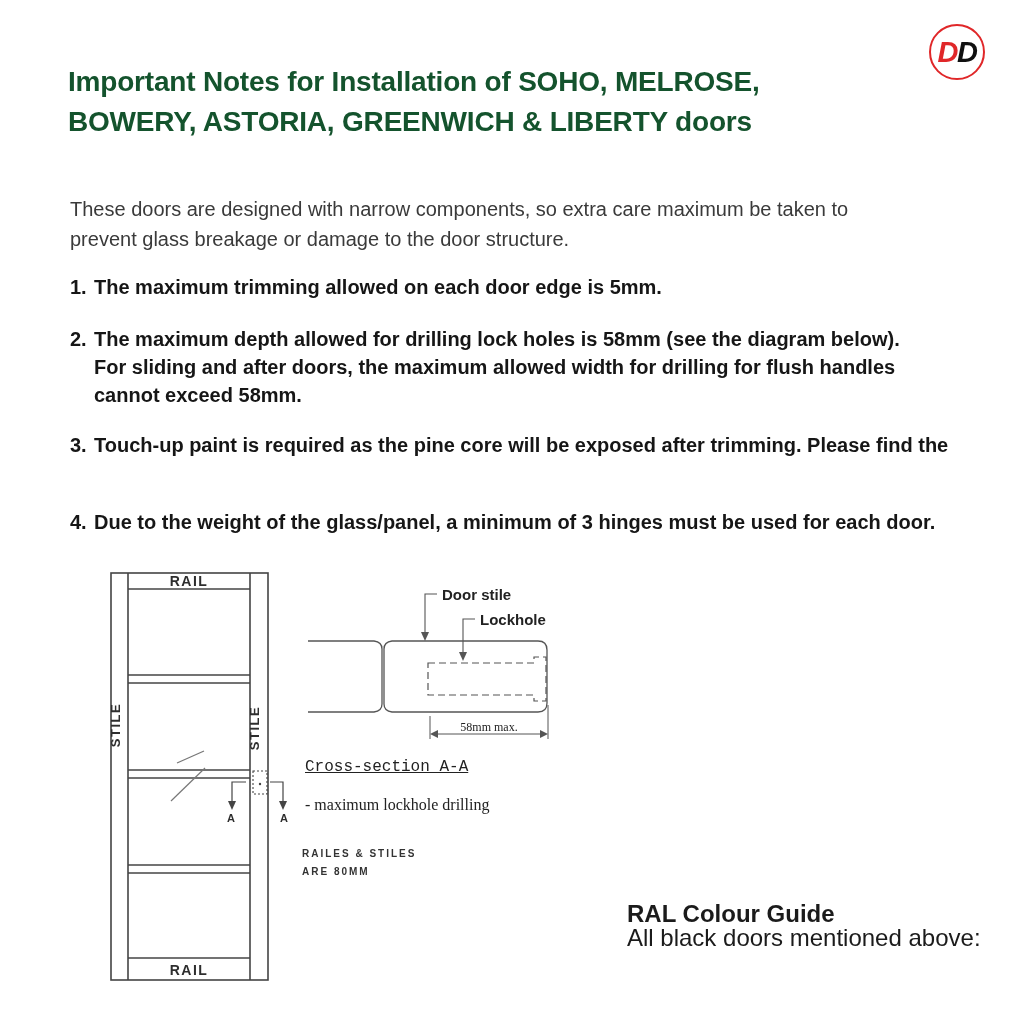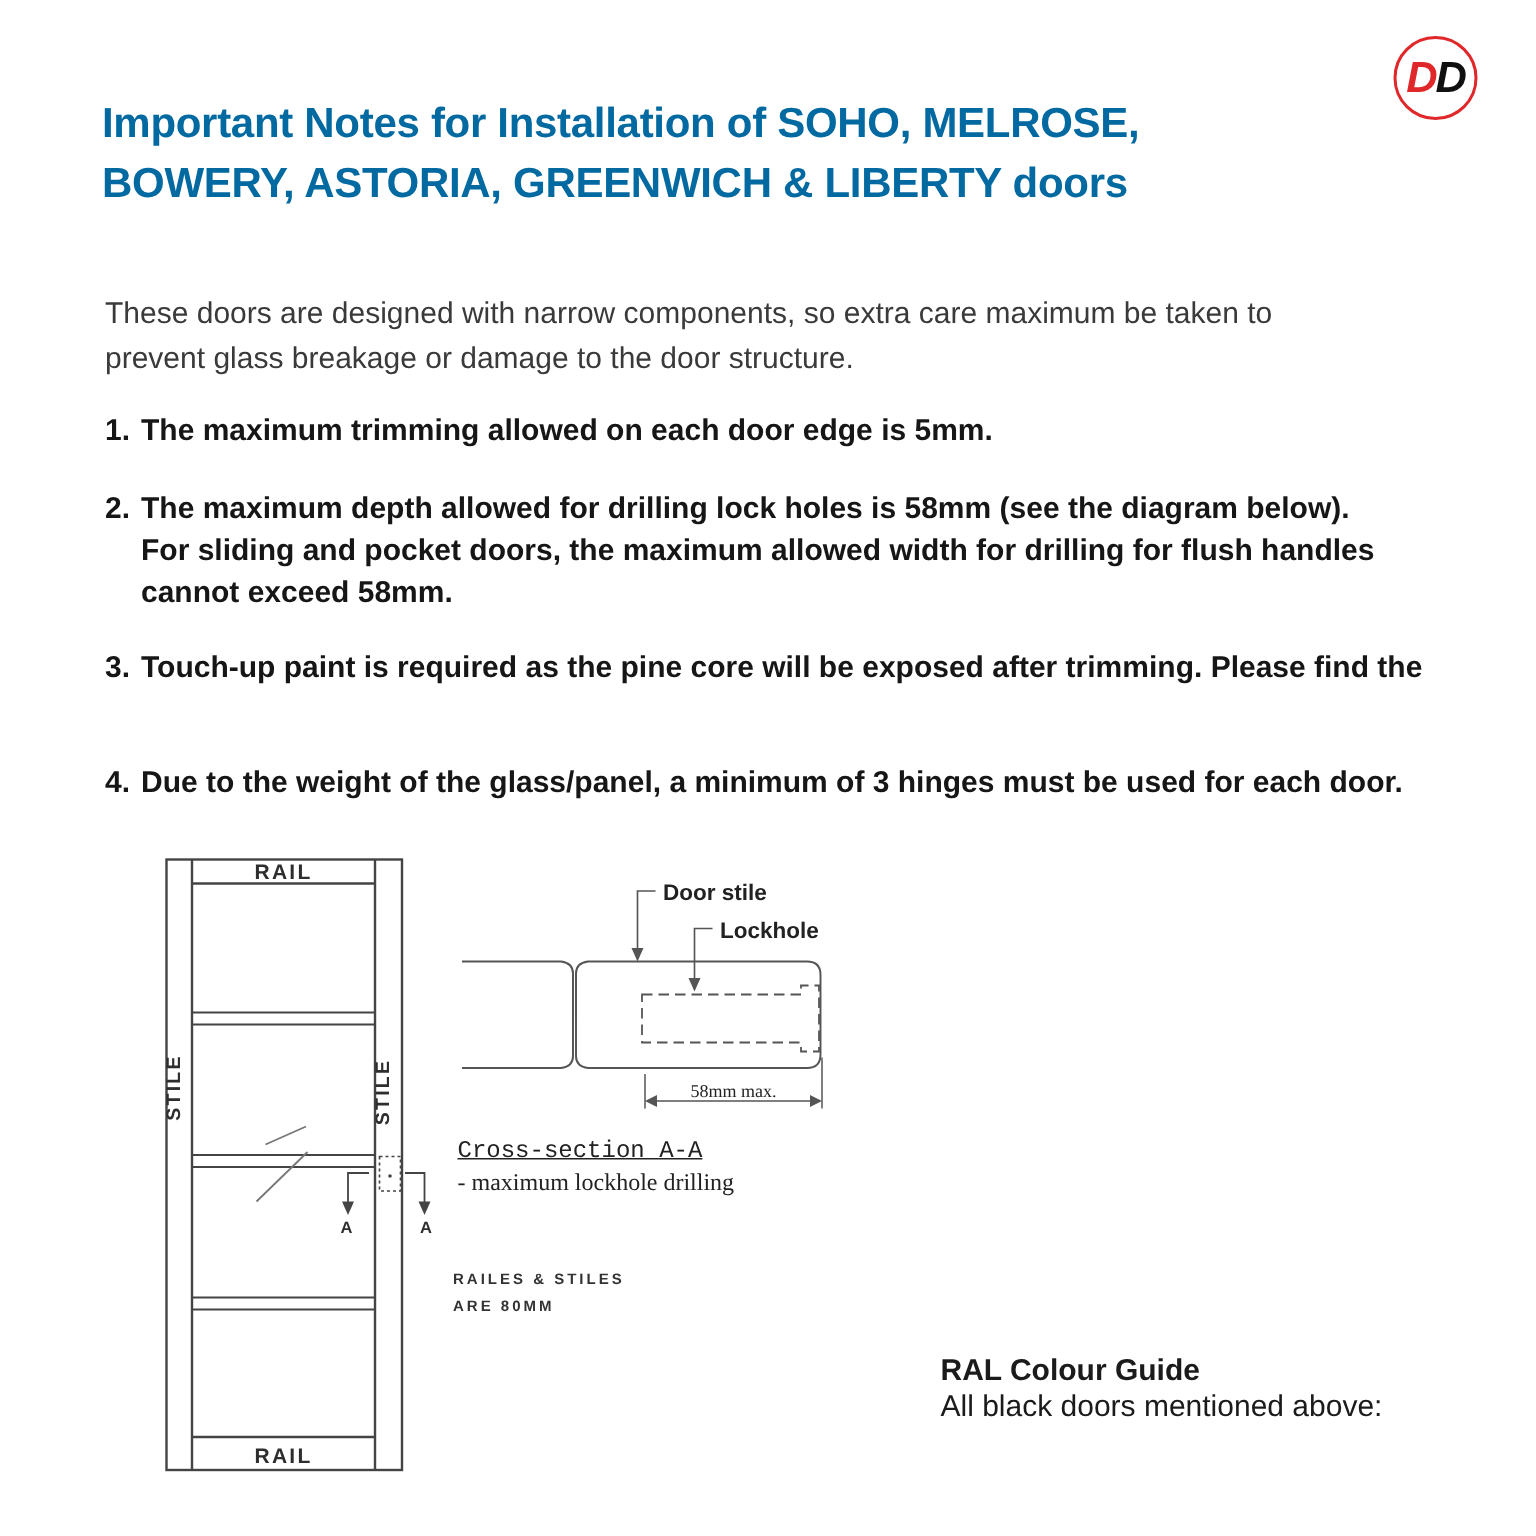--- a/index.html
+++ b/index.html
@@ -3,40 +3,40 @@
 <meta charset="utf-8">
 <style>
   html,body{margin:0;padding:0;}
   body{
     width:1024px;height:1024px;position:relative;background:#ffffff;
     font-family:"Liberation Sans", sans-serif;color:#161616;overflow:hidden;
   }
   .abs{position:absolute;}
   
   .title{left:68px;top:62px;font-size:28px;line-height:40px;font-weight:600;
-         letter-spacing:-0.2px;color:#0369a1;}
+         letter-spacing:-0.2px;color:#14532d;}
   
   .intro{left:70px;top:194px;font-size:20px;line-height:30px;font-weight:400;color:#3a3a3a;}
   
   .note{left:70px;font-size:20px;line-height:28px;font-weight:600;color:#161616;display:flex;}
   .note .num{width:24px;flex:0 0 24px;}
   .note-1{top:273px;} .note-2{top:325px;} .note-3{top:431px;} .note-4{top:508px;}
   
   .logo{left:929px;top:24px;width:56px;height:56px;border:2.5px solid #e02729;
         border-radius:50%;display:flex;align-items:center;justify-content:center;
         font-style:italic;font-weight:800;font-size:29px;letter-spacing:-1.5px;box-sizing:border-box;}
   .logo .d1{color:#e02729;} .logo .d2{color:#101010;}
   
   .xsec-title{left:305px;top:758px;font-family:Liberation Mono, monospace;font-size:16px;
               color:#222;text-decoration:underline;}
-  .xsec-sub{left:305px;top:780px;font-family:"Liberation Serif", serif;font-size:16px;color:#222;}
+  .xsec-sub{left:305px;top:796px;font-family:"Liberation Serif", serif;font-size:16px;color:#222;}
   .rails-note{left:302px;top:845px;font-size:10px;font-weight:700;letter-spacing:2px;
               line-height:18px;color:#333;}
   
-  .ral{left:627px;top:902px;font-size:20px;line-height:24px;color:#1b1b1b;}
+  .ral{left:627px;top:902px;font-size:24px;line-height:24px;color:#1b1b1b;}
   .ral .b{font-weight:700;}
   svg text{font-family:"Liberation Sans", sans-serif;}
   svg .serif{font-family:"Liberation Serif", serif;}
 </style>
 </head>
 <body>
 
 <div class="abs logo">
   <span class="d1">D</span>
     <span class="d2">D</span>
@@ -55,21 +55,21 @@
 <div class="abs note note-1">
   <span class="num">1.</span>
   <div>
     <div>The maximum trimming allowed on each door edge is 5mm.</div>
   </div>
 </div>
 <div class="abs note note-2">
   <span class="num">2.</span>
   <div>
     <div>The maximum depth allowed for drilling lock holes is 58mm (see the diagram below).</div>
-    <div>For sliding and pocket doors, the maximum allowed width for drilling for flush handles</div>
+    <div>For sliding and after doors, the maximum allowed width for drilling for flush handles</div>
     <div>cannot exceed 58mm.</div>
   </div>
 </div>
 <div class="abs note note-3">
   <span class="num">3.</span>
   <div>
     <div>Touch-up paint is required as the pine core will be exposed after trimming. Please find the</div>
   </div>
 </div>
 <div class="abs note note-4">

